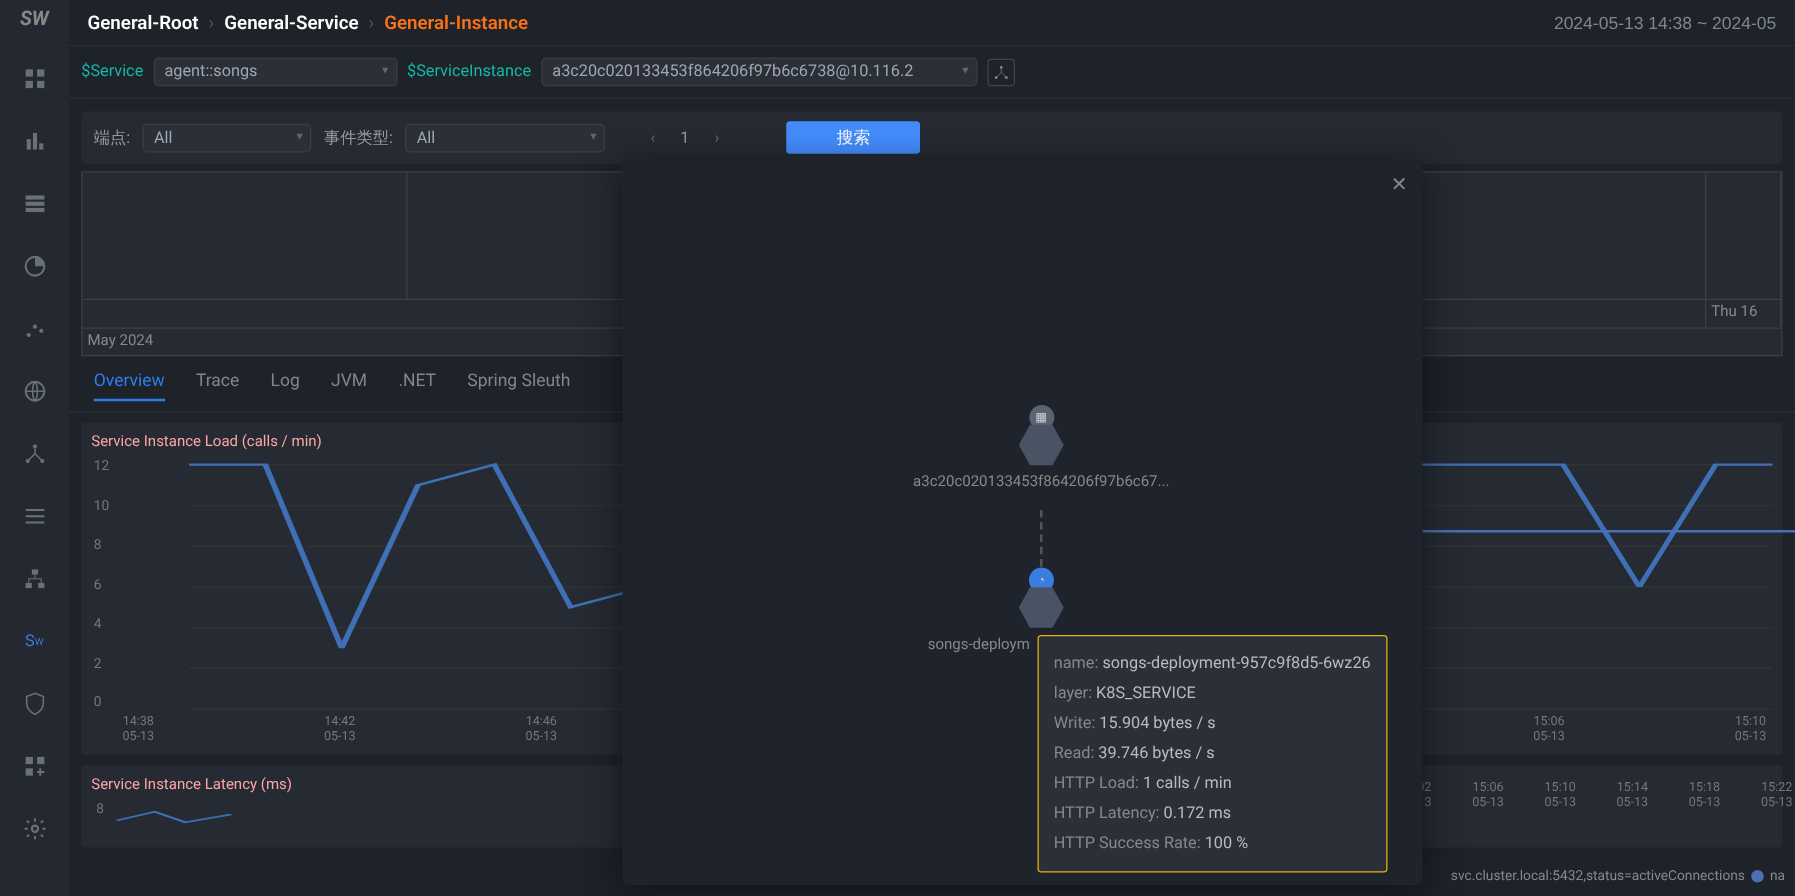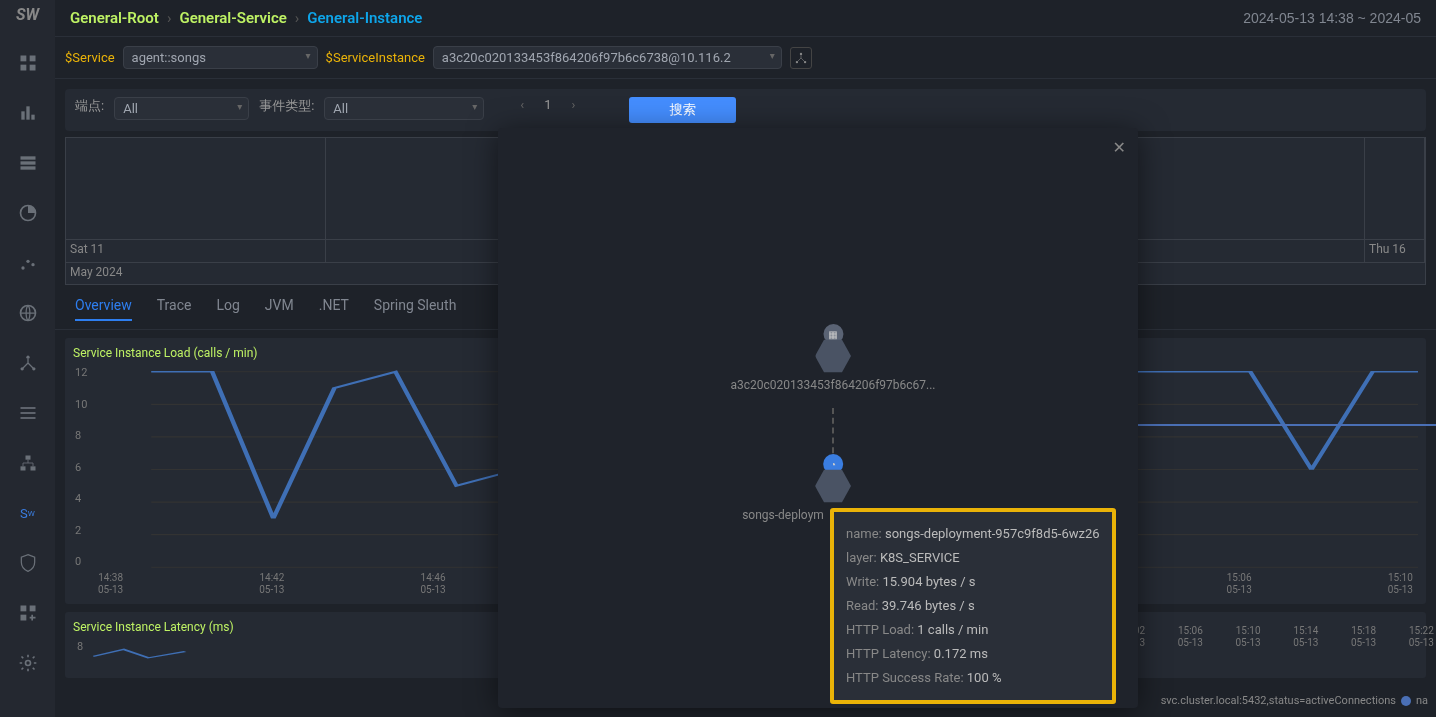--- a/index.html
+++ b/index.html
@@ -1,65 +1,65 @@
 <!DOCTYPE html>
 <html><head>
 <meta charset="utf-8">
 <style>
 *{box-sizing:border-box;margin:0;padding:0;font-family:-apple-system,BlinkMacSystemFont,"Segoe UI",Roboto,sans-serif}
 body{background:#1e2229;color:#999;font-size:13px;overflow:hidden;width:1436px;height:717px}
 .topbar{height:37px;display:flex;align-items:center;padding:0 15px;justify-content:space-between;border-bottom:1px solid #2a2f38}
 .breadcrumb{display:flex;align-items:center;gap:8px;font-size:15px}
-.breadcrumb .bc{color:#bef264;font-weight:600}
-.breadcrumb .bc.active{color:#0ea5e9}
+.breadcrumb .bc{color:#ffffff;font-weight:600}
+.breadcrumb .bc.active{color:#f97316}
 .breadcrumb .sep{color:#555}
 .timerange{font-family:Liberation Sans, sans-serif;color:#808690;font-size:14px}
 .sidenav{position:absolute;left:0;top:0;bottom:0;width:55px;background:#242830;display:flex;flex-direction:column;align-items:center;padding-top:5px;gap:28px;z-index:10}
 .sidenav .logo{color:#888;font-weight:bold;font-size:16px;font-style:italic}
 .sidenav .icn{width:22px;height:22px;display:flex;align-items:center;justify-content:center;color:#6a7078;cursor:pointer}
 .sidenav .icn svg{width:20px;height:20px;fill:currentColor}
 .main{margin-left:55px;height:100%}
 .selectors{height:42px;display:flex;align-items:center;padding:0 10px;gap:8px;border-bottom:1px solid #2a2f38}
-.selectors .lbl{color:#eab308}
+.selectors .lbl{color:#14b8a6}
 .sel{background:#2a2f38;border:1px solid #3a3f48;border-radius:4px;padding:3px 25px 3px 8px;color:#a0a6b0;position:relative;min-width:80px}
 .sel::after{content:"▾";position:absolute;right:6px;color:#666;font-size:10px}
 .iconbtn{width:22px;height:22px;border:1px solid #444;border-radius:3px;display:flex;align-items:center;justify-content:center;color:#888;cursor:pointer}
-.subbar{margin:10px 10px 0;background:#252a33;border-radius:4px;padding:8px 10px;display:flex;align-items:flex-start;gap:10px}
+.subbar{margin:10px 10px 0;background:#252a33;border-radius:4px;padding:8px 10px;display:flex;align-items:center;gap:10px}
 .pagebtn{color:#666;cursor:pointer;padding:0 4px}
 .pagenum{color:#999;padding:0 6px}
 .searchbtn{background:#448dfe;color:#fff;padding:4px 40px;border-radius:3px;cursor:pointer;border:none}
 .timeline{margin:6px 10px 0;height:148px;background:#252a33;border:1px solid #3a3f48;position:relative}
 .timeline .row{height:102px;border-bottom:1px solid #3a3f48;display:flex}
 .timeline .row .cell{border-right:1px solid #3a3f48;flex:1}
 .timeline .labels{display:flex;height:23px;border-bottom:1px solid #3a3f48}
 .timeline .labels .cell{border-right:1px solid #3a3f48;flex:1;padding:2px 4px;font-size:12px;color:#888}
 .timeline .month{padding:2px 4px;font-size:12px;color:#888}
 .tabs{display:flex;gap:25px;padding:12px 20px 8px;border-bottom:1px solid #2a2f38}
 .tabs .tab{color:#808690;cursor:pointer;font-size:14px;padding-bottom:6px}
 .tabs .tab.active{color:#2e7eef;border-bottom:2px solid #2e7eef}
 .panels{padding:8px 10px;display:flex;flex-direction:column;gap:8px}
 .panel{background:#252a33;border-radius:3px;padding:8px}
-.panel .title{color:#bef264;font-size:12px;margin-bottom:6px}
+.panel .title{color:#fca5a5;font-size:12px;margin-bottom:6px}
 .chart1{height:230px;position:relative}
 .chart1 svg{width:100%;height:100%}
 .chart2{height:30px;position:relative}
 .gridline{stroke:#333;stroke-width:1}
 .dataline{stroke:#3f6fb5;stroke-width:1.5;fill:none}
 .xlabels{position:absolute;bottom:0;left:25px;right:5px;display:flex;justify-content:space-between;font-size:10px;color:#777;text-align:center}
 .xlabels div{line-height:1.2}
 
 .modal{position:absolute;left:498px;top:128px;width:640px;height:580px;background:#1f232b;border-radius:4px;box-shadow:0 4px 30px rgba(0,0,0,0.5);z-index:50}
 .modal .close{position:absolute;right:12px;top:10px;color:#888;cursor:pointer;font-size:16px}
 .topo{position:relative;width:100%;height:100%}
 .node{position:absolute;text-align:center;transform:translateX(-50%)}
 .node .hex{width:36px;height:36px;background:#4a5364;margin:0 auto;clip-path:polygon(25% 5%,75% 5%,100% 50%,75% 95%,25% 95%,0 50%);position:relative}
 .node .badge{position:absolute;width:20px;height:20px;border-radius:50%;background:#5a6374;left:50%;transform:translateX(-50%);top:-14px;display:flex;align-items:center;justify-content:center;font-size:10px;color:#ccc}
 .node .lbl{color:#888;font-size:12px;margin-top:4px;white-space:nowrap}
 .link{position:absolute;left:50%;width:0;border-left:2px dashed #555;transform:translateX(-50%)}
-.tooltip{position:absolute;background:#2a2f38;border:4px solid #eab308;border-radius:3px;padding:10px 12px;font-size:13px;color:#bbb;line-height:1.85;white-space:nowrap}
+.tooltip{position:absolute;background:#2a2f38;border:1px solid #eab308;border-radius:3px;padding:10px 12px;font-size:13px;color:#bbb;line-height:1.85;white-space:nowrap}
 .tooltip .k{color:#888}
 .right-xlabels{position:absolute;bottom:68px;left:1120px;right:2px;display:flex;justify-content:space-between;font-size:10px;color:#777;text-align:center;z-index:2}
 .right-xlabels div{line-height:1.2}
 .right-legend{position:absolute;bottom:10px;right:8px;font-size:11px;color:#888;display:flex;align-items:center;gap:5px}
 .right-legend .dot{width:10px;height:10px;border-radius:50%;background:#4a6fb5}
 .right-line{position:absolute;left:1138px;right:0;top:424px;height:2px;background:#4a6fb5;z-index:1}
 </style>
 </head>
 <body>
 
@@ -194,21 +194,20 @@
   <div class="timeline">
     <div class="row">
         <div class="cell" style="flex:0 0 260px"></div>
         <div class="cell"></div>
         <div class="cell"></div>
         <div class="cell"></div>
         <div class="cell"></div>
         <div class="cell" style="flex:0 0 60px"></div>
       </div>
     <div class="labels">
-      <div class="cell" style="flex:0 0 260px">Sat 11</div>
       <div class="cell"></div>
       <div class="cell"></div>
       <div class="cell">15</div>
       <div class="cell" style="flex:0 0 60px">Thu 16</div>
     </div>
     <div class="month">May 2024</div>
   </div>
 
   <div class="tabs">
     <div class="tab active">Overview</div>

